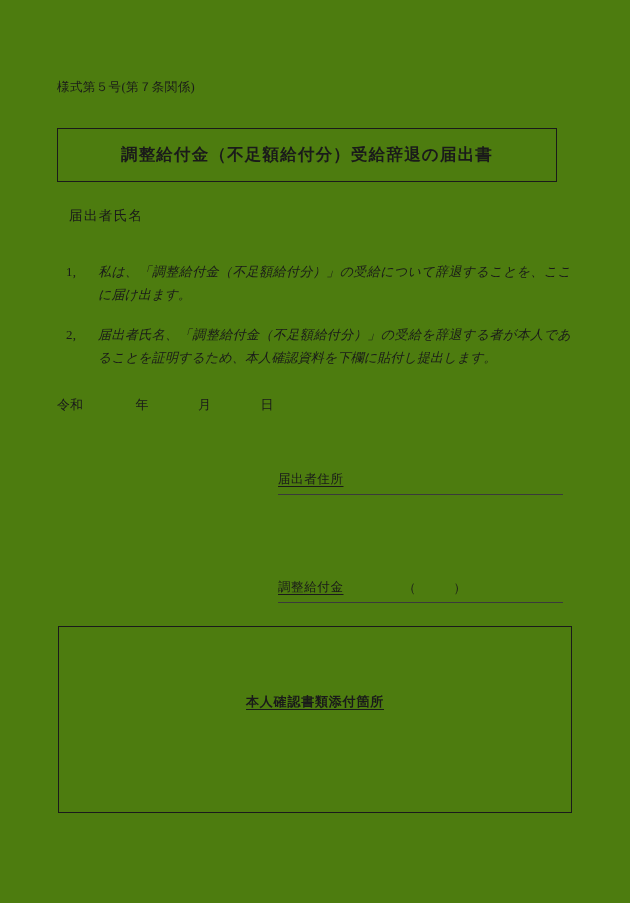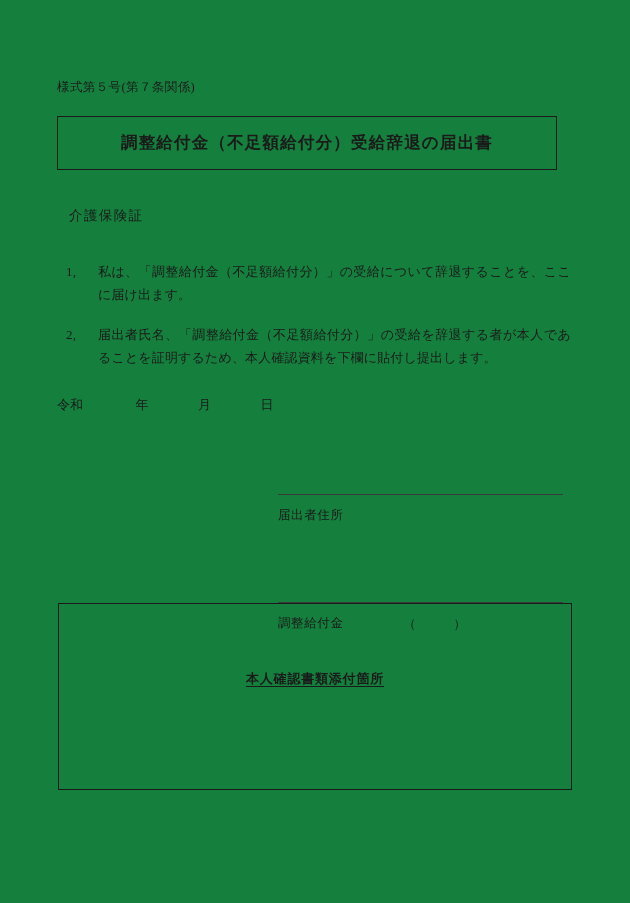--- a/index.html
+++ b/index.html
@@ -10,40 +10,40 @@
   }
   body {
     font-family: "Liberation Serif", "DejaVu Serif", serif;
     color: #1a1a1a;
     -webkit-font-smoothing: antialiased;
   }
   .page {
     position: relative;
     width: 630px;
     height: 903px;
-    background: #15803d;
+    background: #4d7c0f;
     overflow: hidden;
     box-sizing: border-box;
   }
 
   
   .form-number {
     position: absolute;
     left: 57px;
     top: 79px;
     font-size: 12.5px;
     letter-spacing: 0.4px;
     white-space: nowrap;
   }
 
   
   .title-box {
     position: absolute;
     left: 57px;
-    top: 116px;
+    top: 128px;
     width: 500px;
     height: 54px;
     border: 1.6px solid #1a1a1a;
     box-sizing: border-box;
     display: flex;
     align-items: center;
     justify-content: center;
   }
   .title-text {
     font-size: 16.5px;
@@ -79,20 +79,21 @@
   }
   .clause-marker {
     width: 32px;
     flex: 0 0 32px;
     font-size: 13px;
   }
   .clause-body {
     flex: 1 1 auto;
     text-align: justify;
     text-justify: inter-character;
+    font-style: italic;
   }
   .clause-body p {
     margin: 0;
   }
 
   
   .date-line {
     position: absolute;
     left: 57px;
     top: 396px;
@@ -113,38 +114,38 @@
     box-sizing: border-box;
     font-size: 12.5px;
     letter-spacing: 0.6px;
     white-space: nowrap;
   }
   .sig-addr  { top: 471px; }
   .sig-name  { top: 525px; }
   .sig-tel   { top: 579px; }
   .sig-label {
     display: inline-block;
+    text-decoration: underline;
     text-underline-offset: 2.5px;
     vertical-align: bottom;
     padding-bottom: 1px;
-    margin-top: 36px;
   }
   .tel-paren {
     display: inline-block;
     margin-left: 56px;
     font-size: 12.5px;
     letter-spacing: 0.5px;
   }
   .tel-paren .inner-gap { display: inline-block; width: 30px; }
 
   
   .attach-box {
     position: absolute;
     left: 58px;
-    top: 603px;
+    top: 626px;
     width: 514px;
     height: 187px;
     border: 1.5px solid #1a1a1a;
     box-sizing: border-box;
     padding-left: 12px;
   }
   .attach-title {
     position: absolute;
     left: 0;
     right: 0;
@@ -174,21 +175,21 @@
 <body>
 
 <div class="page">
 
   <div class="form-number">様式第５号(第７条関係)</div>
 
   <div class="title-box">
     <div class="title-text">調整給付金（不足額給付分）受給辞退の届出書</div>
   </div>
 
-  <div class="addressee">介護保険証</div>
+  <div class="addressee">届出者氏名</div>
 
   <div class="clause clause-1">
     <div class="clause-row">
       <div class="clause-marker">1,</div>
       <div class="clause-body">
         <p>私は、「調整給付金（不足額給付分）」の受給について辞退することを、ここに届け出ます。</p>
       </div>
     </div>
   </div>
 

